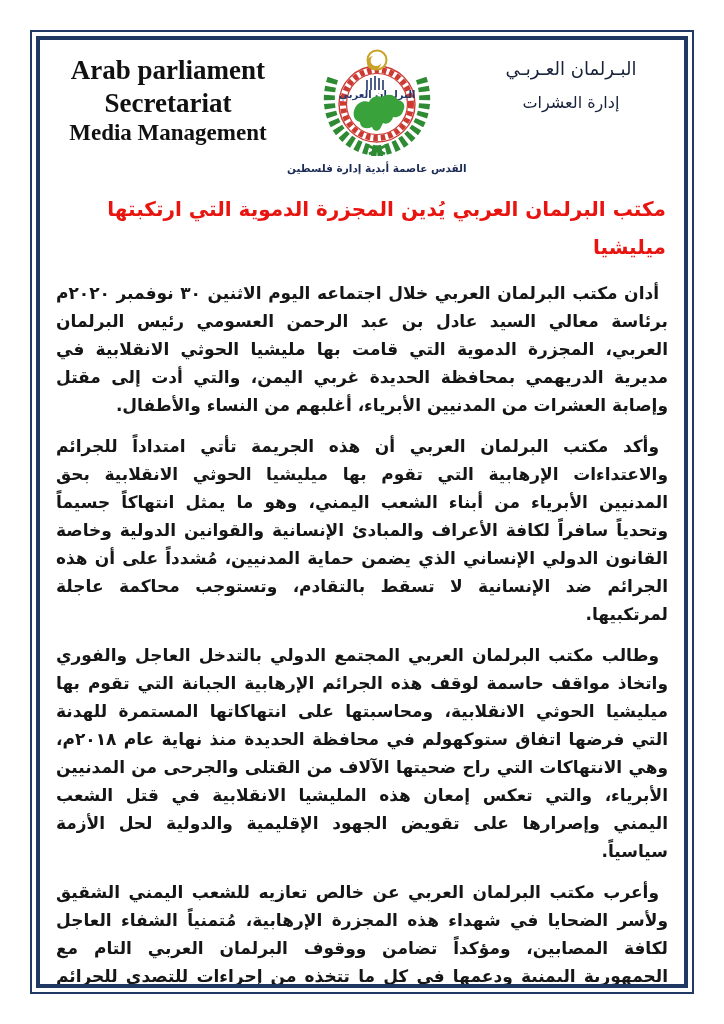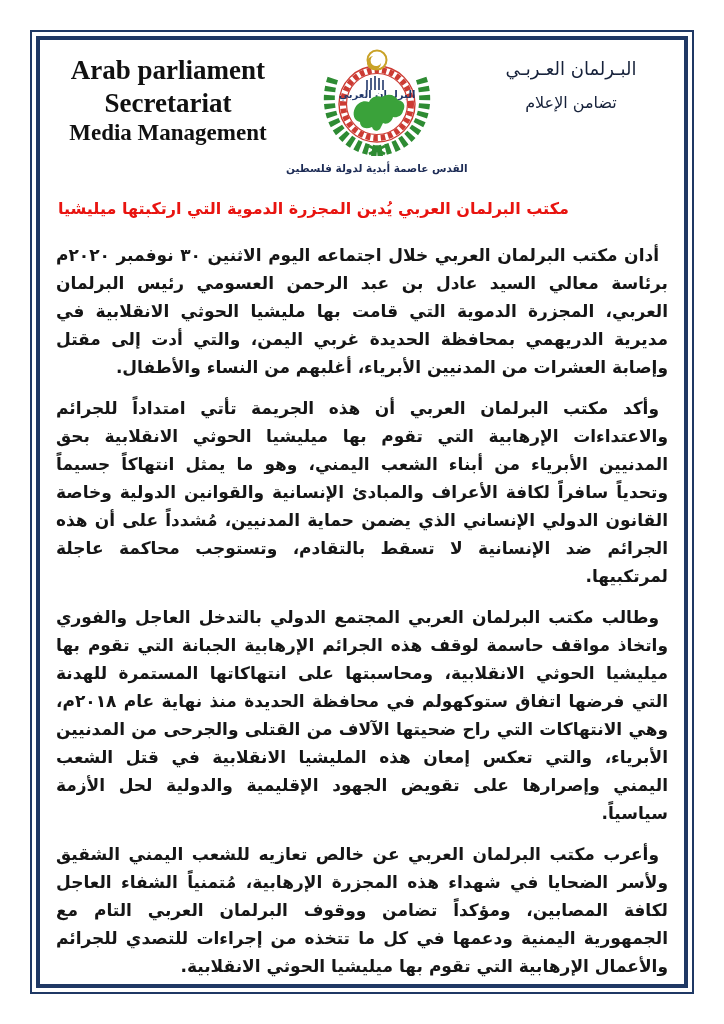--- a/index.html
+++ b/index.html
@@ -21,23 +21,23 @@
   .hdr-logo{width:190px;text-align:center;padding-top:2px;}
   .slogan{font-family:"DejaVu Sans",sans-serif;font-weight:bold;font-size:10.5px;
     color:#1c2b55;direction:rtl;margin-top:2px;white-space:nowrap;}
   .hdr-ar{flex:1;text-align:center;direction:rtl;color:#16213a;
     font-family:"DejaVu Sans",sans-serif;font-weight:normal;padding-top:12px;}
   .ar1{font-size:18px;margin-bottom:14px;}
   .ar2{font-size:16px;margin-bottom:14px;}
   .ar3{font-size:16px;}
   
   .title{
-    margin:16px 4px 4px;text-align:left;direction:rtl;
+    margin:16px 4px 4px;text-align:right;direction:rtl;
     font-family:"DejaVu Sans",sans-serif;font-weight:bold;
-    font-size:16px;line-height:38px;color:#e81410;
+    font-size:20px;line-height:38px;color:#e81410;
   }
   .title .tline{display:block;}
   
   .doc-body{margin-top:6px;}
   .doc-body p{
     direction:rtl;text-align:justify;text-indent:9px;
     font-family:"DejaVu Sans",sans-serif;font-weight:bold;
     font-size:17px;line-height:28px;color:#161616;
     margin:13px 2px 0;
   }
@@ -75,26 +75,26 @@
           <text x="68" y="50" text-anchor="middle" font-size="10" font-weight="bold" fill="#22386b" font-family="DejaVu Sans, sans-serif" direction="rtl">البرلمان العربي</text>
         </g>
 
         <path d="M46,60 c3,-6 9,-8 14,-6 c2,-5 8,-7 13,-5 c6,-4 13,-2 16,3 c6,1 8,6 5,11 c-1,5 -6,7 -10,6 c-1,5 -6,8 -10,6 l-3,6 c-3,3 -7,2 -8,-2 c-7,3 -12,0 -12,-5 c-6,-1 -8,-8 -5,-14 z" fill="#3aa23a"></path>
 
         <g>
           <circle cx="68" cy="12" r="9.5" fill="#ffffff" stroke="#c9a227" stroke-width="2"></circle>
           <path d="M64,8 a5.5,5.5 0 1 0 8,7 a7,7 0 1 1 -8,-7 z" fill="#c9a227"></path>
         </g>
       </svg>
-      <div class="slogan">القدس عاصمة أبدية لدولة فلسطين</div>
+      <div class="slogan">القدس عاصمة أبدية إدارة فلسطين</div>
     </div>
 
     <div class="hdr-ar">
       <div class="ar1">البـرلمان العـربـي</div>
-      <div class="ar3">تضامن الإعلام</div>
+      <div class="ar3">إدارة العشرات</div>
     </div>
   </div>
 
   <h1 class="title">
     <span class="tline">مكتب البرلمان العربي يُدين المجزرة الدموية التي ارتكبتها ميليشيا</span>
   </h1>
 
   <div class="doc-body">
     <p>أدان مكتب البرلمان العربي خلال اجتماعه اليوم الاثنين ٣٠ نوفمبر ٢٠٢٠م برئاسة معالي السيد عادل بن عبد الرحمن العسومي رئيس البرلمان العربي، المجزرة الدموية التي قامت بها مليشيا الحوثي الانقلابية في مديرية الدريهمي بمحافظة الحديدة غربي اليمن، والتي أدت إلى مقتل وإصابة العشرات من المدنيين الأبرياء، أغلبهم من النساء والأطفال.</p>
     <p>وأكد مكتب البرلمان العربي أن هذه الجريمة تأتي امتداداً للجرائم والاعتداءات الإرهابية التي تقوم بها ميليشيا الحوثي الانقلابية بحق المدنيين الأبرياء من أبناء الشعب اليمني، وهو ما يمثل انتهاكاً جسيماً وتحدياً سافراً لكافة الأعراف والمبادئ الإنسانية والقوانين الدولية وخاصة القانون الدولي الإنساني الذي يضمن حماية المدنيين، مُشدداً على أن هذه الجرائم ضد الإنسانية لا تسقط بالتقادم، وتستوجب محاكمة عاجلة لمرتكبيها.</p>

